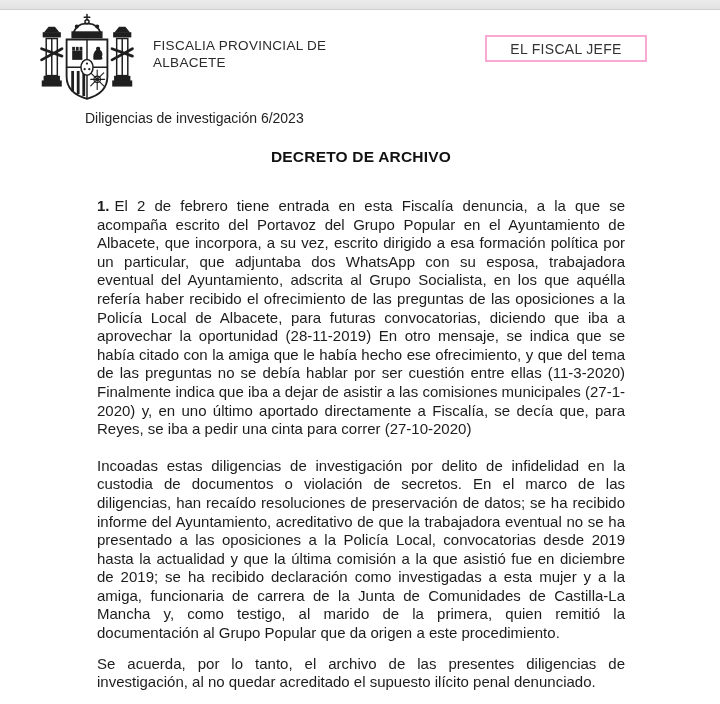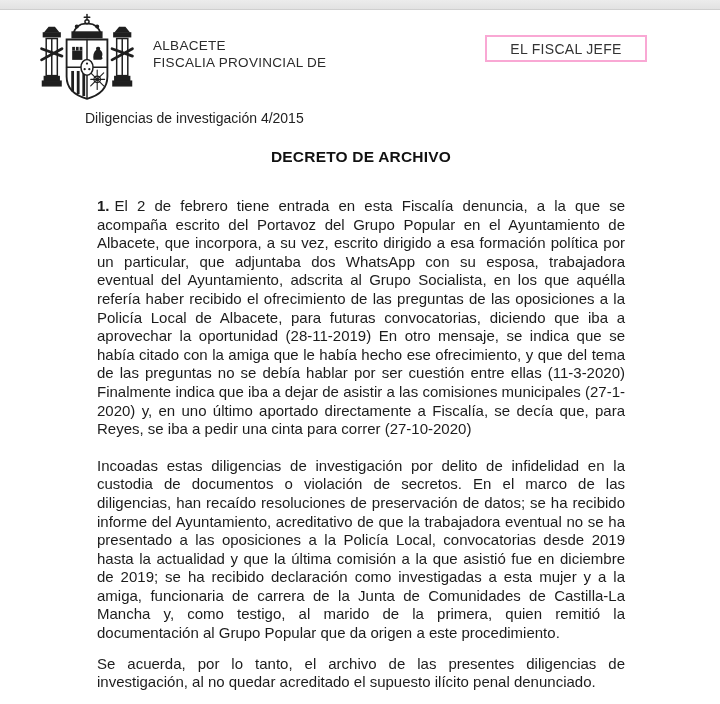--- a/index.html
+++ b/index.html
@@ -150,29 +150,29 @@
       </g>
 
       <ellipse cx="55" cy="58" rx="6.5" ry="8.5" fill="#ffffff" stroke-width="1.6"></ellipse>
       <circle cx="55" cy="54" r="1.2" fill="#1f1f1f" stroke="none"></circle>
       <circle cx="52.5" cy="60" r="1.2" fill="#1f1f1f" stroke="none"></circle>
       <circle cx="57.5" cy="60" r="1.2" fill="#1f1f1f" stroke="none"></circle>
     </g>
   </svg>
 
   <div class="org-name">
+    <div>FISCALIA PROVINCIAL DE</div>
     <div>ALBACETE</div>
-    <div>FISCALIA PROVINCIAL DE</div>
   </div>
 
   <div class="jefe-box">
     <span>EL FISCAL JEFE</span>
   </div>
 
-  <div class="case-ref">Diligencias de investigación 4/2015</div>
+  <div class="case-ref">Diligencias de investigación 6/2023</div>
 
   <div class="doc-title">DECRETO DE ARCHIVO</div>
 
   <div class="doc-body">
     <p><b class="leader">1.</b><span>El 2 de febrero tiene entrada en esta Fiscalía denuncia, a la que se acompaña escrito del Portavoz del Grupo Popular en el Ayuntamiento de Albacete, que incorpora, a su vez, escrito dirigido a esa formación política por un particular, que adjuntaba dos WhatsApp con su esposa, trabajadora eventual del Ayuntamiento, adscrita al Grupo Socialista, en los que aquélla refería haber recibido el ofrecimiento de las preguntas de las oposiciones a la Policía Local de Albacete, para futuras convocatorias, diciendo que iba a aprovechar la oportunidad (28-11-2019) En otro mensaje, se indica que se había citado con la amiga que le había hecho ese ofrecimiento, y que del tema de las preguntas no se debía hablar por ser cuestión entre ellas (11-3-2020) Finalmente indica que iba a dejar de asistir a las comisiones municipales (27-1-2020) y, en uno último aportado directamente a Fiscalía, se decía que, para Reyes, se iba a pedir una cinta para correr (27-10-2020)</span></p>
     <p><span>Incoadas estas diligencias de investigación por delito de infidelidad en la custodia de documentos o violación de secretos. En el marco de las diligencias, han recaído resoluciones de preservación de datos; se ha recibido informe del Ayuntamiento, acreditativo de que la trabajadora eventual no se ha presentado a las oposiciones a la Policía Local, convocatorias desde 2019 hasta la actualidad y que la última comisión a la que asistió fue en diciembre de 2019; se ha recibido declaración como investigadas a esta mujer y a la amiga, funcionaria de carrera de la Junta de Comunidades de Castilla-La Mancha y, como testigo, al marido de la primera, quien remitió la documentación al Grupo Popular que da origen a este procedimiento.</span></p>
     <p class="clipped"><span>Se acuerda, por lo tanto, el archivo de las presentes diligencias de investigación, al no quedar acreditado el supuesto ilícito penal denunciado.</span></p>
   </div>
 
 </div>

